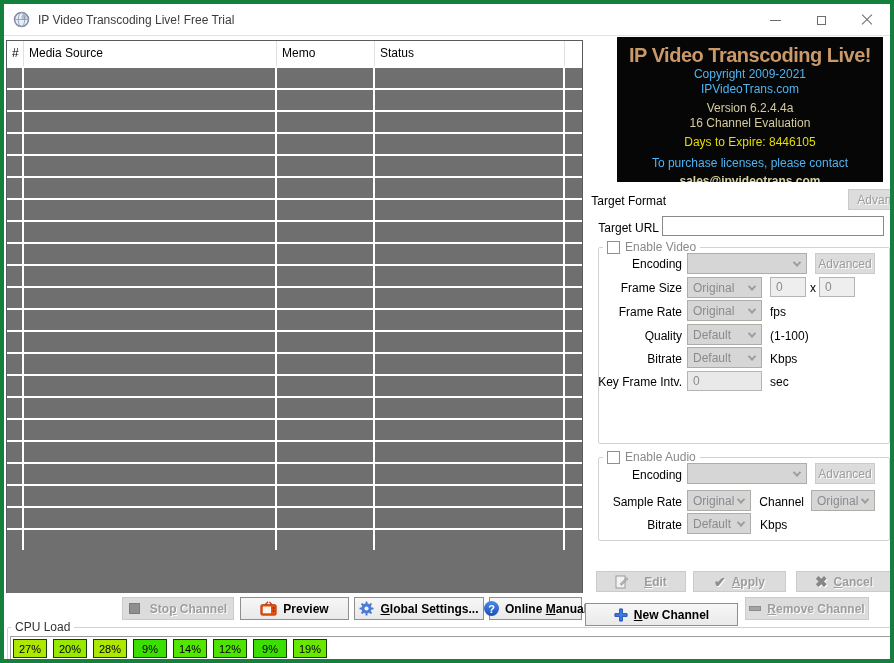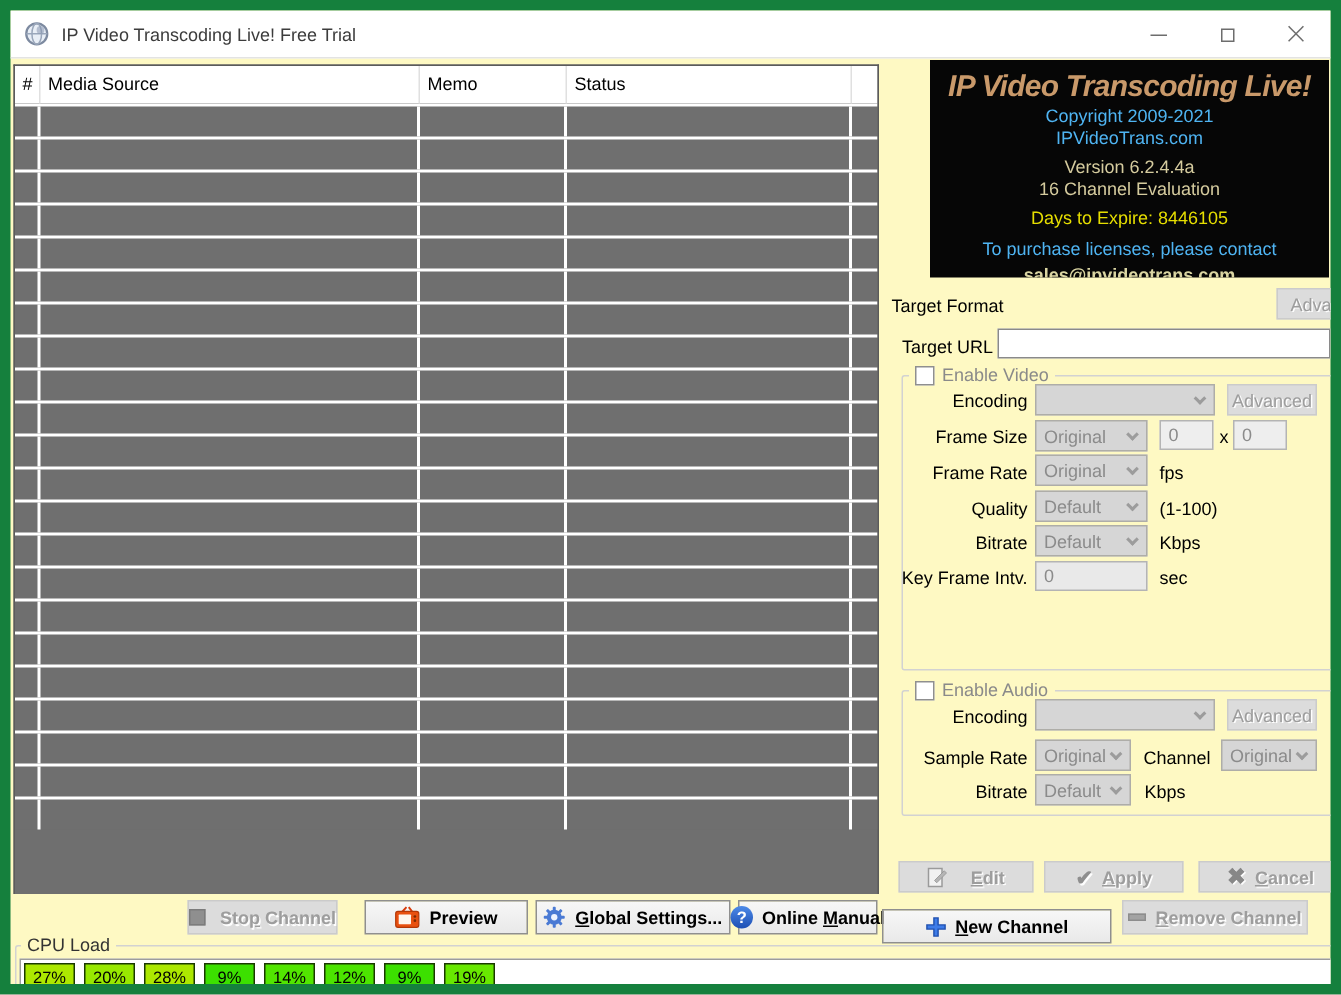--- a/index.html
+++ b/index.html
@@ -1,20 +1,20 @@
 <!DOCTYPE html>
 <html><head>
 <meta charset="utf-8">
 <style>
   * { margin:0; padding:0; box-sizing:border-box; }
   html,body { background:#cccccc; }
   body { font-family:"Liberation Sans", sans-serif; }
   .window {
-    position:relative; width:894px; height:663px; background:#fef9c3;
-    border:7px solid #15803d; overflow:hidden;
+    position:relative; width:894px; height:663px; background:#ffffff;
+    border:4px solid #15803d; overflow:hidden;
   }
   
   .titlebar {
     position:absolute; left:0; top:0; width:100%; height:32px;
     background:#ffffff; border-bottom:1px solid #e3e3e3;
     display:flex; align-items:center;
   }
   .app-icon { margin-left:9px; width:17px; height:17px; display:block; }
   .title-text { margin-left:8px; font-size:12px; color:#3c3c3c; }
   .win-controls { position:absolute; right:0; top:0; height:32px; display:flex; }
@@ -41,21 +41,21 @@
   .tbl-body .tbl-row { display:flex; height:22px; border-top:2px solid #ffffff; background:#6f6f6f; }
   .tbl-row .c { height:100%; border-right:2px solid #ffffff; }
   .w0 { width:17px; } .w1 { width:253px; } .w2 { width:98px; } .w3 { width:190px; }
   .w4 { flex:1; border-right:none !important; }
 
   
   .info-panel {
     position:absolute; left:613px; top:33px; width:266px; height:145px;
     background:#060606; text-align:center; color:#fff; overflow:hidden;
   }
-  .info-title { margin-top:7px; font-size:20px; font-weight:800; letter-spacing:-0.5px; color:#c9996a;font-style:italic; }
+  .info-title { margin-top:7px; font-size:20px; font-weight:800; letter-spacing:-0.5px; color:#c9996a; }
   .info-line { font-size:12px; line-height:15px; }
   .blue  { color:#4fb4f2; }
   .khaki { color:#d5cb9e; }
   .yellow{ color:#e6de00; }
   .info-email { display:inline-block; margin-top:0; font-size:12px; font-weight:bold;
                 text-decoration:underline; color:#dad5a2; }
   .mt4 { margin-top:4px; } .mt6 { margin-top:6px; }
 
   
   .form-label { position:absolute; font-size:12px; color:#000; text-align:right; white-space:nowrap; }
@@ -414,21 +414,21 @@
   </button>
   <button class="btn disabled" style="left:689px;top:567px;width:93px;height:21px;">
     <span class="check-glyph">✔</span>
     <span><u>A</u>pply</span>
   </button>
   <button class="btn disabled" style="left:792px;top:567px;width:96px;height:21px;">
     <span class="x-glyph">✖</span>
     <span><u>C</u>ancel</span>
   </button>
 
-  <button class="btn disabled" style="left:118px;top:593px;width:100px;height:23px;gap:10px;">
+  <button class="btn disabled" style="left:118px;top:593px;width:112px;height:23px;gap:10px;">
     <span class="stop-icon"></span>
     <span>Sto<u>p</u> Channel</span>
   </button>
   <button class="btn enabled" style="left:236px;top:593px;width:109px;height:23px;">
     <svg width="17" height="15" viewBox="0 0 17 15">
       <path d="M5 4 L8 0.8 M12 4 L9.5 0.8" stroke="#d63a0a" stroke-width="1.3" fill="none"></path>
       <rect x="0.8" y="3.6" width="15.4" height="10.6" rx="1.5" fill="#e8500f" stroke="#b33705" stroke-width="0.8"></rect>
       <rect x="2.8" y="5.6" width="8.2" height="6.6" rx="0.5" fill="#fdf6ee"></rect>
       <circle cx="13.6" cy="7" r="0.9" fill="#7c2a00"></circle>
         <circle cx="13.6" cy="9.8" r="0.9" fill="#7c2a00"></circle>

